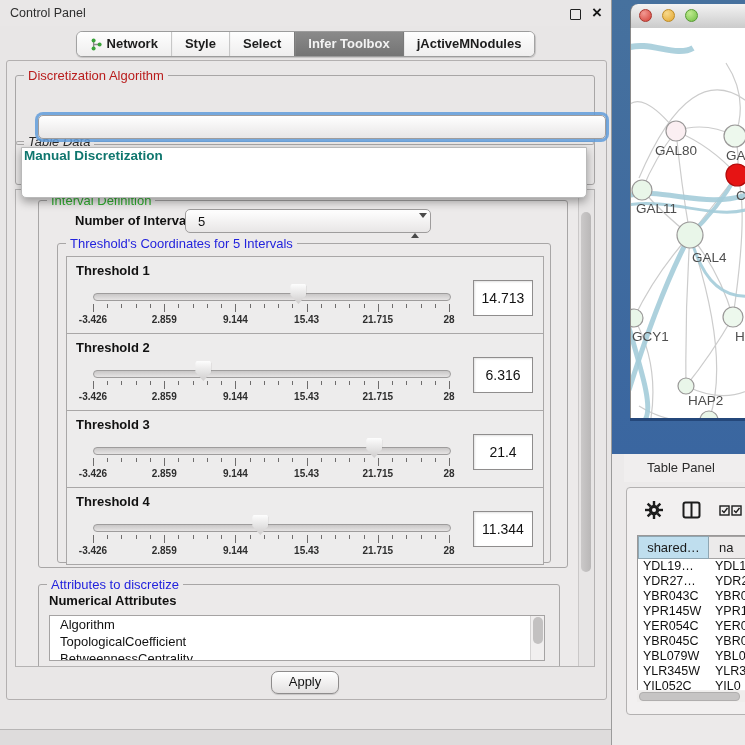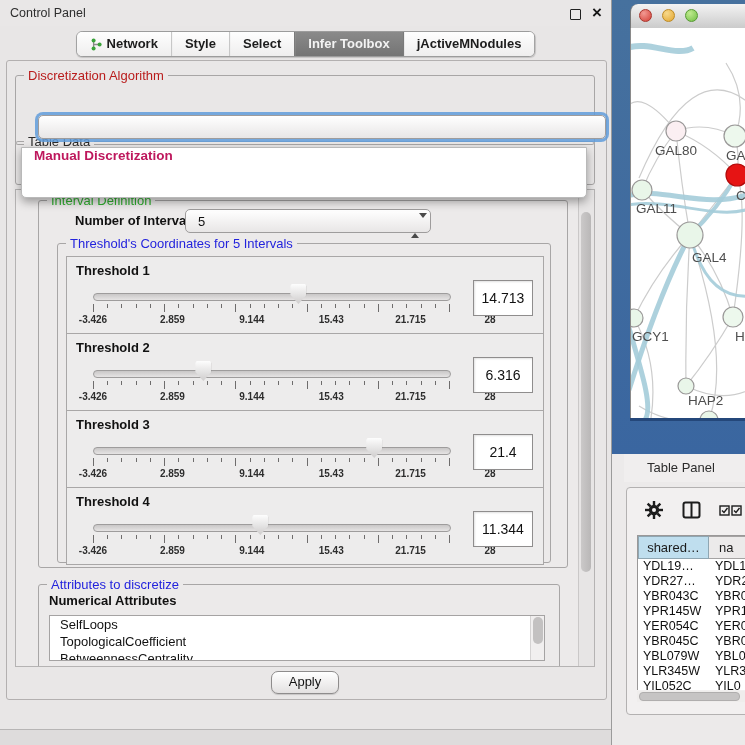--- a/index.html
+++ b/index.html
@@ -25,37 +25,37 @@
   #top-tabs{top:31px;left:50%;transform:translateX(-50%);}
   #bottom-tabs{top:703px;left:50%;transform:translateX(-50%);}
 
   #content{left:6px;top:60px;width:599px;height:638px;background:#e9e7e7;
            border:1px solid #b3b0b0;border-radius:3px;}
 
   .group{position:absolute;border:1px solid #a8a6a6;border-radius:3px;}
   .group-label{position:absolute;top:-8px;left:8px;padding:0 4px;font-size:13px;line-height:15px;background:#e9e7e7;}
   .lbl-green{color:#2fae2f;text-align:center;}
   .lbl-blue{color:#2323dd;}
-  .lbl-plain{color:#2a2a2a;}
+  .lbl-plain{color:#2a2a2a;font-style:italic;}
   .lbl-dim{color:#b91c1c;}
 
   .combo{position:absolute;height:24px;border:1px solid #9e9c9c;border-radius:5px;
          background:linear-gradient(#ffffff,#e8e6e6);box-shadow:inset 0 1px 0 #fff;
          font-size:13px;color:#111;line-height:23px;padding-left:12px;box-sizing:border-box;}
   .stepper{position:absolute;right:10px;top:4px;width:9px;height:15px;}
   .stepper .up{width:0;height:0;border-left:4.5px solid transparent;border-right:4.5px solid transparent;
                border-bottom:5px solid #4a4a4a;margin-bottom:3px;}
   .stepper .dn{width:0;height:0;border-left:4.5px solid transparent;border-right:4.5px solid transparent;
                border-top:5px solid #4a4a4a;}
 
   
   #algo-popup{left:14px;top:86px;width:564px;height:49px;background:#fff;border:1px solid #b9b9b9;
               border-radius:0 0 5px 5px;box-shadow:0 4px 10px rgba(0,0,0,.35);z-index:20;}
   #algo-popup .ph{text-align:center;font-size:13px;color:#b7b7b7;padding-top:3px;height:16px;line-height:16px;}
-  #algo-popup .opt{font-size:13.5px;color:#be185d;height:15px;line-height:15px;padding-left:12px;white-space:nowrap;}
+  #algo-popup .opt{font-size:13.5px;color:#0f766e;height:15px;line-height:15px;padding-left:2px;white-space:nowrap;}
   #algo-popup .opt.b{font-weight:bold;}
 
   #algo-combo{left:22px;top:39px;width:568px;z-index:1;
               box-shadow:0 0 0 3px rgba(96,156,219,.85),inset 0 1px 0 #fff;}
 
   
   #scrollpane{left:8px;top:128px;width:578px;height:476px;border:1px solid #b5b3b3;background:#eceaea;overflow:hidden;}
   .vsb-track{position:absolute;right:0;top:0;width:15px;height:100%;background:#e7e5e5;border-left:1px solid #cac8c8;}
   .vsb-thumb{position:absolute;left:2px;width:10px;border-radius:5px;background:linear-gradient(90deg,#cbc9c9,#b9b7b7);}
 
@@ -67,21 +67,21 @@
   .thr-row + .thr-row{border-top:1px solid #a9a7a7;}
   .thr-label{position:absolute;left:9px;top:6px;font-size:13px;font-weight:bold;color:#111;}
   .track{position:absolute;left:26px;top:36px;width:356px;height:6px;border:1px solid #9e9c9c;border-radius:4px;
          background:linear-gradient(#c9c7c7,#e6e4e4);}
   .handle{position:absolute;top:27px;width:16px;height:20px;transform:translateX(-50%);
           background:linear-gradient(#fdfdfd,#cfcdcd);
           clip-path:polygon(8% 0,92% 0,100% 10%,100% 55%,50% 100%,0 55%,0 10%);
           filter:drop-shadow(0 0 1px #8a8888);}
   .ticks{position:absolute;left:26px;top:47px;width:356px;height:9px;}
   .tick{position:absolute;top:0;width:1px;background:#6e6c6c;}
-  .ticklabels{position:absolute;left:26px;top:57px;width:356px;height:12px;padding-left:41px;}
+  .ticklabels{position:absolute;left:26px;top:57px;width:356px;height:12px;}
   .ticklabel{position:absolute;transform:translateX(-50%);font-size:10px;font-weight:bold;color:#2e2e2e;white-space:nowrap;}
   .valbox{position:absolute;left:406px;top:23px;width:58px;height:34px;background:#fff;border:1px solid #8f8d8d;
           box-shadow:inset 1px 1px 2px rgba(0,0,0,.12);font-size:14px;color:#111;text-align:center;line-height:34px;}
 
   
   #attr-list{position:absolute;left:10px;top:30px;width:494px;height:44px;background:#fff;border:1px solid #a5a3a3;overflow:hidden;}
   #attr-list .item{font-size:13px;color:#111;line-height:17px;padding-left:10px;white-space:nowrap;}
   #attr-sb{position:absolute;right:0;top:0;width:13px;height:100%;background:#f1efef;border-left:1px solid #d5d3d3;}
   #attr-sb .thumb{position:absolute;left:1.5px;top:1px;width:10px;height:27px;border-radius:5px;background:#c3c1c1;}
 
@@ -357,21 +357,21 @@
               </div>
             </div>
         </div>
       </div>
 
       <div class="group" style="left:22px;top:394px;width:520px;height:90px;">
         <div class="group-label lbl-blue on-scroll">Attributes to discretize</div>
         <div class="abs" style="left:10px;top:8px;font-size:13px;font-weight:bold;color:#111;">Numerical Attributes</div>
         <div id="attr-list">
           <div id="attr-items">
-              <div class="item">SelfLoops</div>
+              <div class="item">Algorithm</div>
               <div class="item">TopologicalCoefficient</div>
               <div class="item">BetweennessCentrality</div>
             </div>
           <div id="attr-sb">
               <div class="thumb"></div>
             </div>
         </div>
       </div>
 
       <div class="vsb-track">

